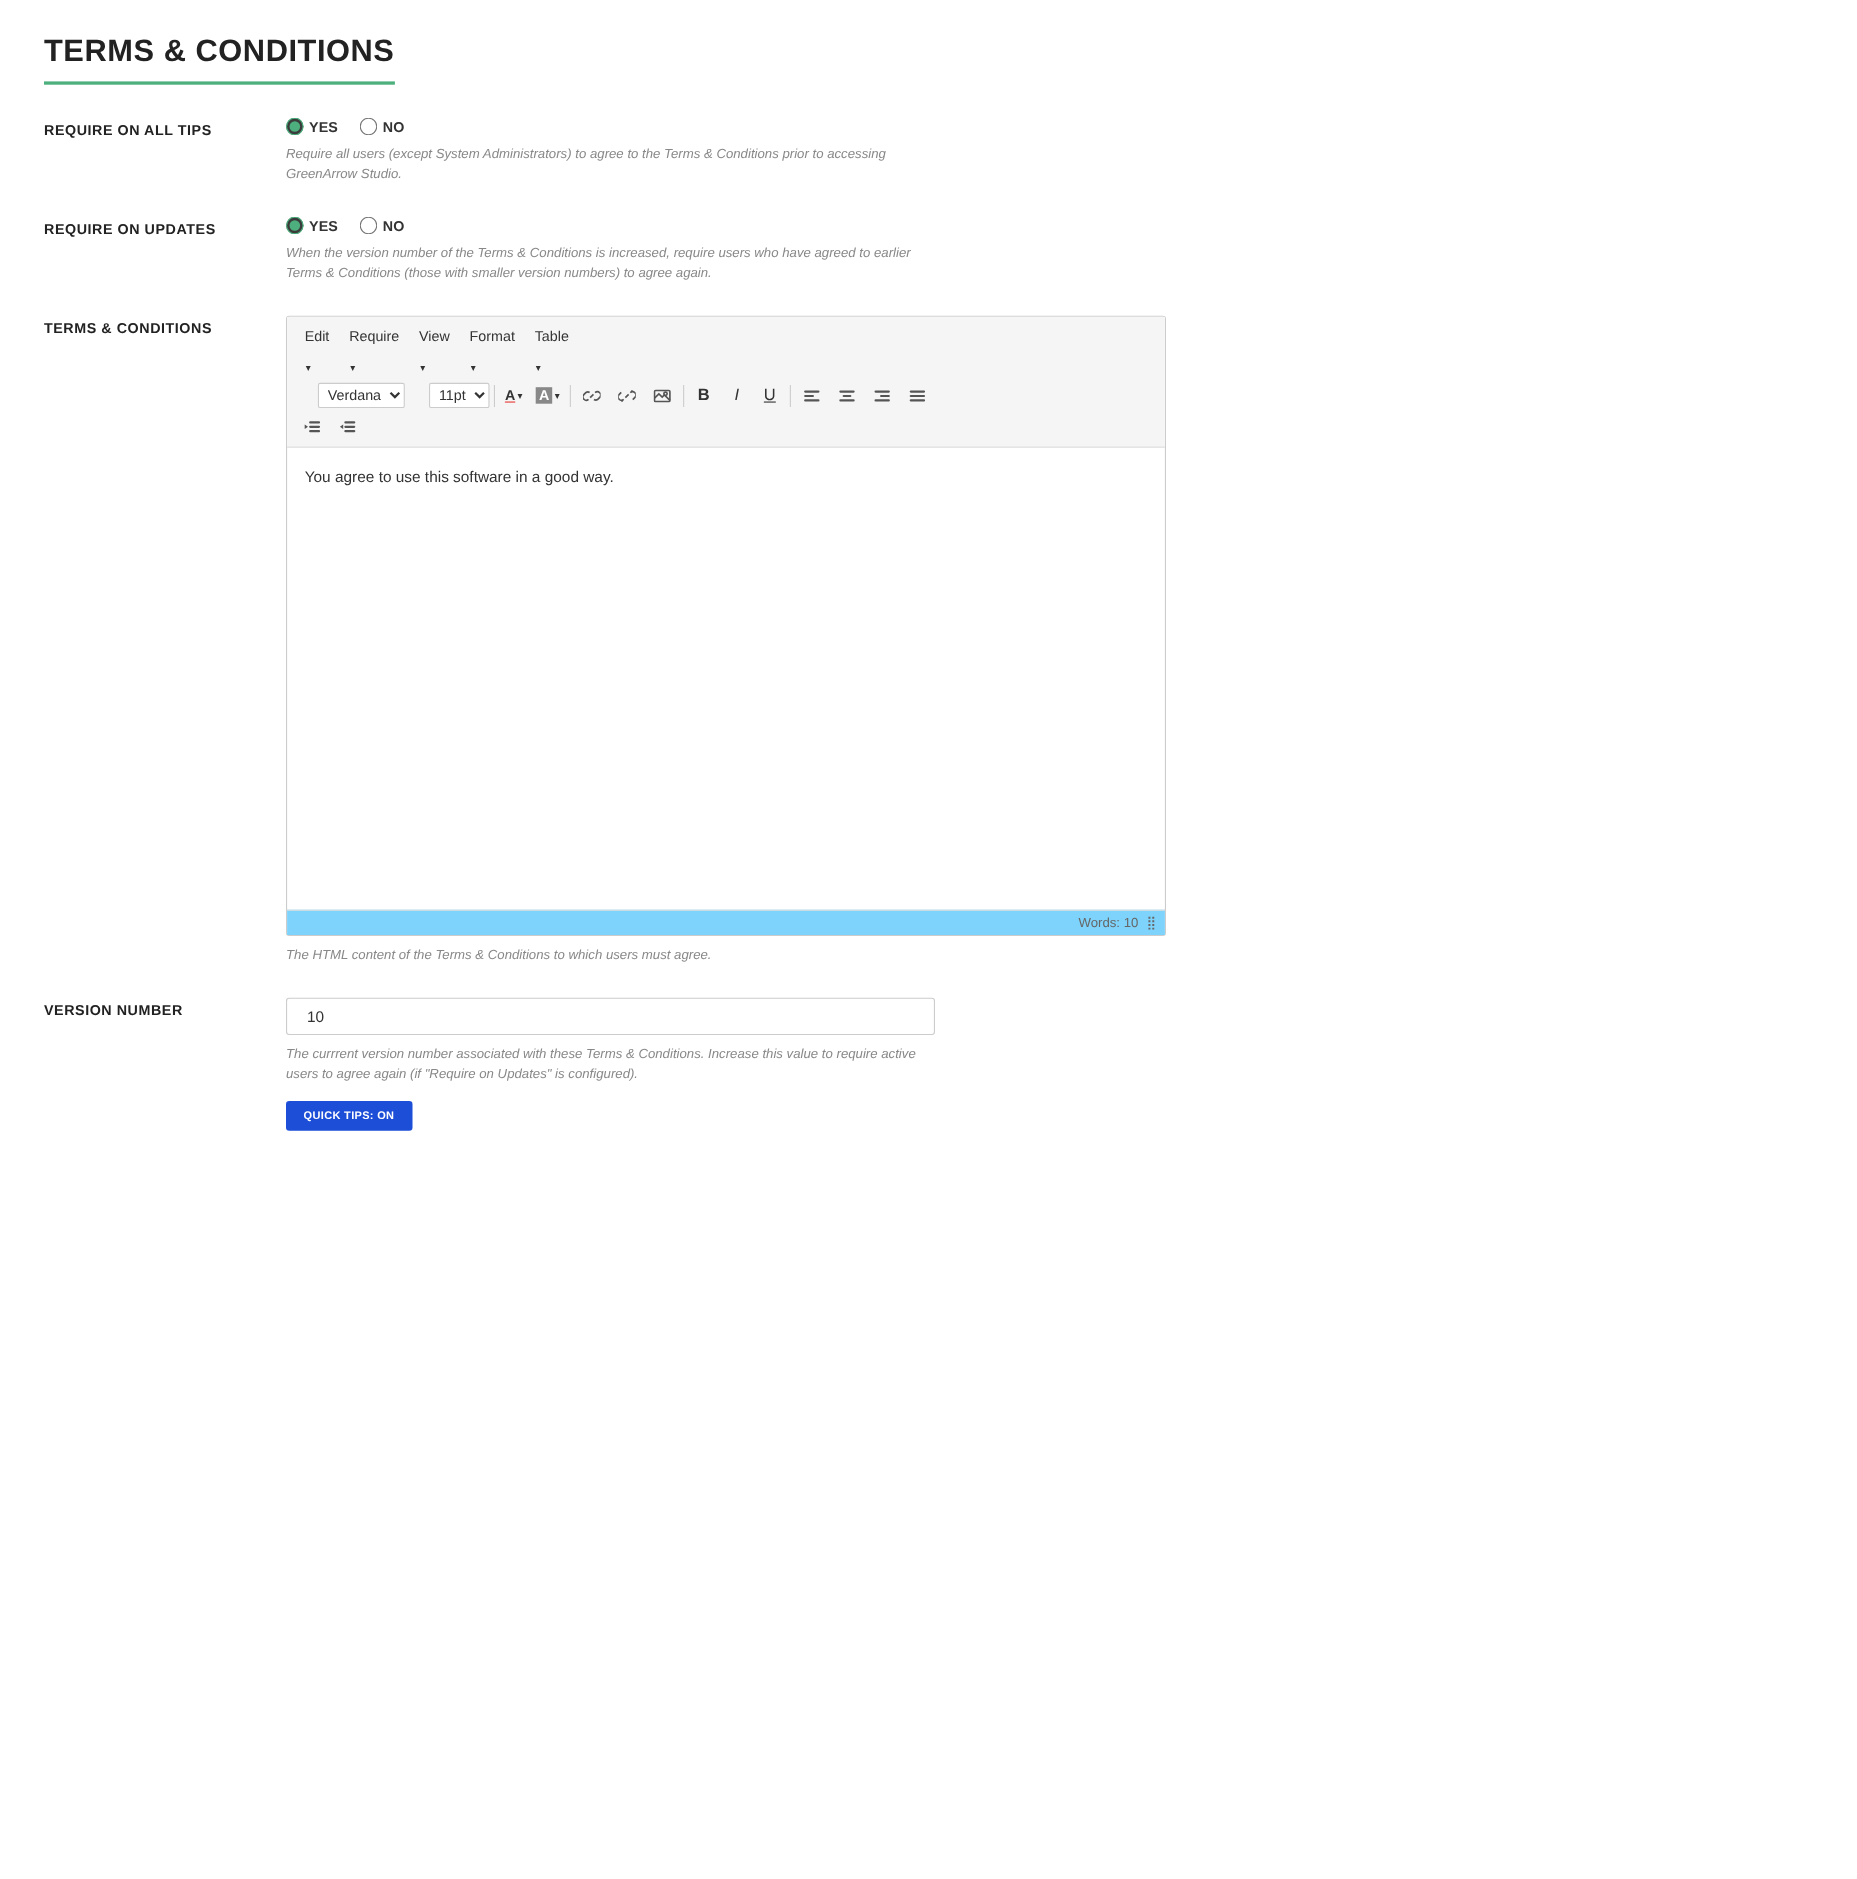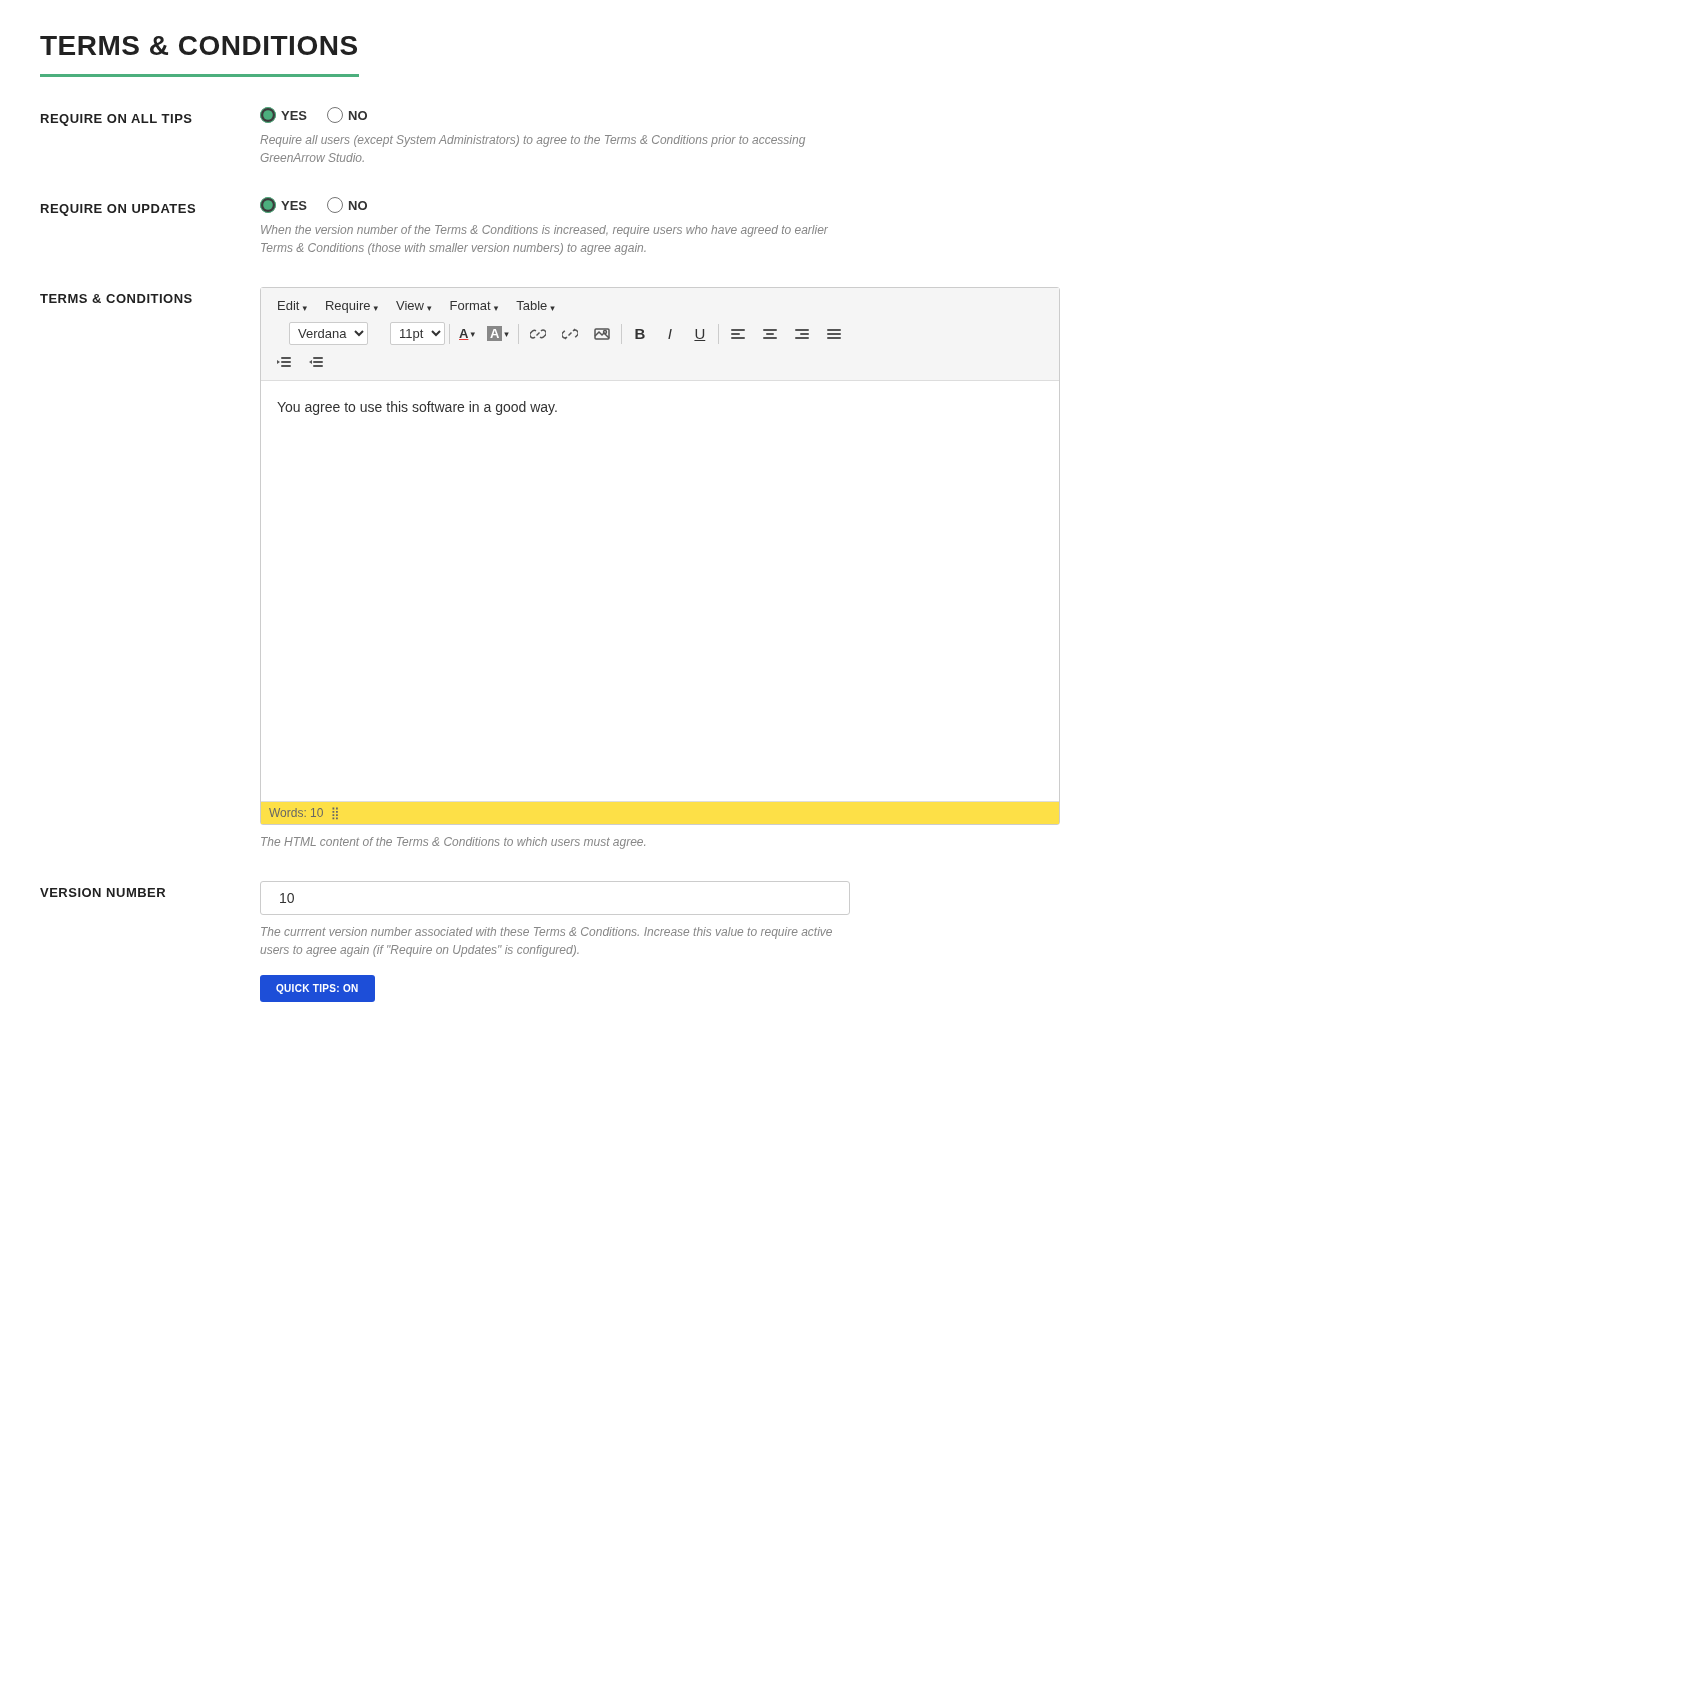--- a/index.html
+++ b/index.html
@@ -101,23 +101,24 @@
 
     .toolbar-btn {
       background: none;
       border: 1px solid transparent;
       border-radius: 2px;
       padding: 3px 7px;
       font-size: 13px;
       cursor: pointer;
       color: #333;
       display: flex;
-      align-items: flex-end;
-      gap: 2px;
+      align-items: flex-start;
+      gap: 16px;
       white-space: nowrap;
+      flex-direction: column;
     }
 
     .toolbar-separator {
       width: 1px;
       height: 20px;
       background: #ccc;
       margin: 0 2px;
     }
 
     .toolbar-select {
@@ -167,23 +168,24 @@
     .editor-area {
       min-height: 420px;
       padding: 16px;
       font-size: 14px;
       line-height: 1.5;
       outline: none;
       font-family: Verdana, sans-serif;
     }
 
     .editor-statusbar {
-      background: #fde047;
+      background: #7dd3fc;
       border-top: 1px solid #ddd;
       padding: 4px 8px;
+      text-align: right;
       font-size: 12px;
       color: #666;
     }
 
     
     .version-input {
       border: 1px solid #ccc;
       border-radius: 3px;
       padding: 8px 18px;
       font-size: 14px;

